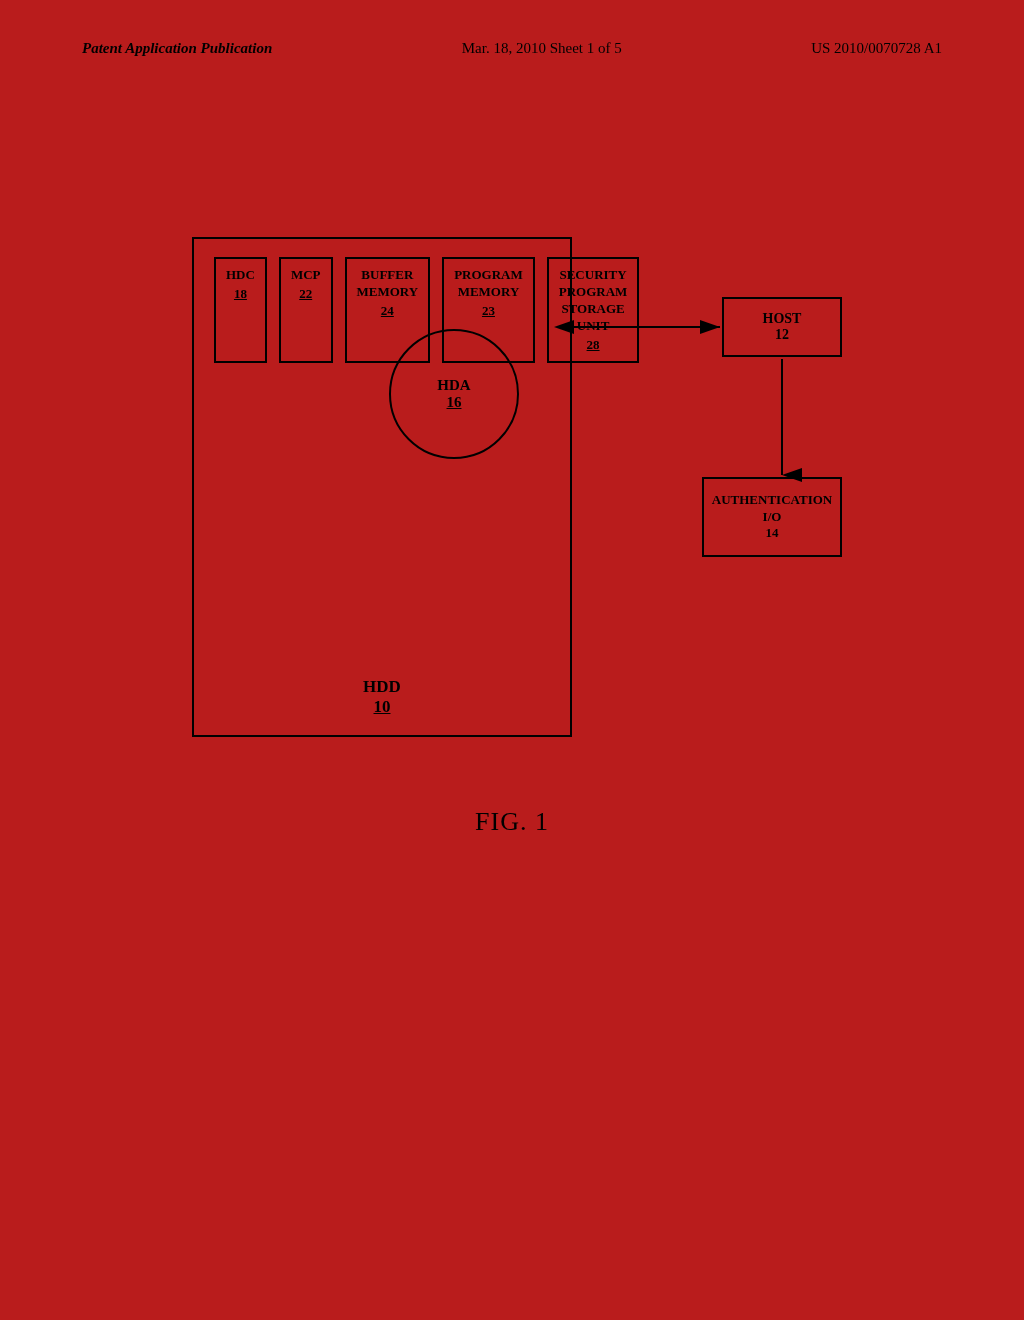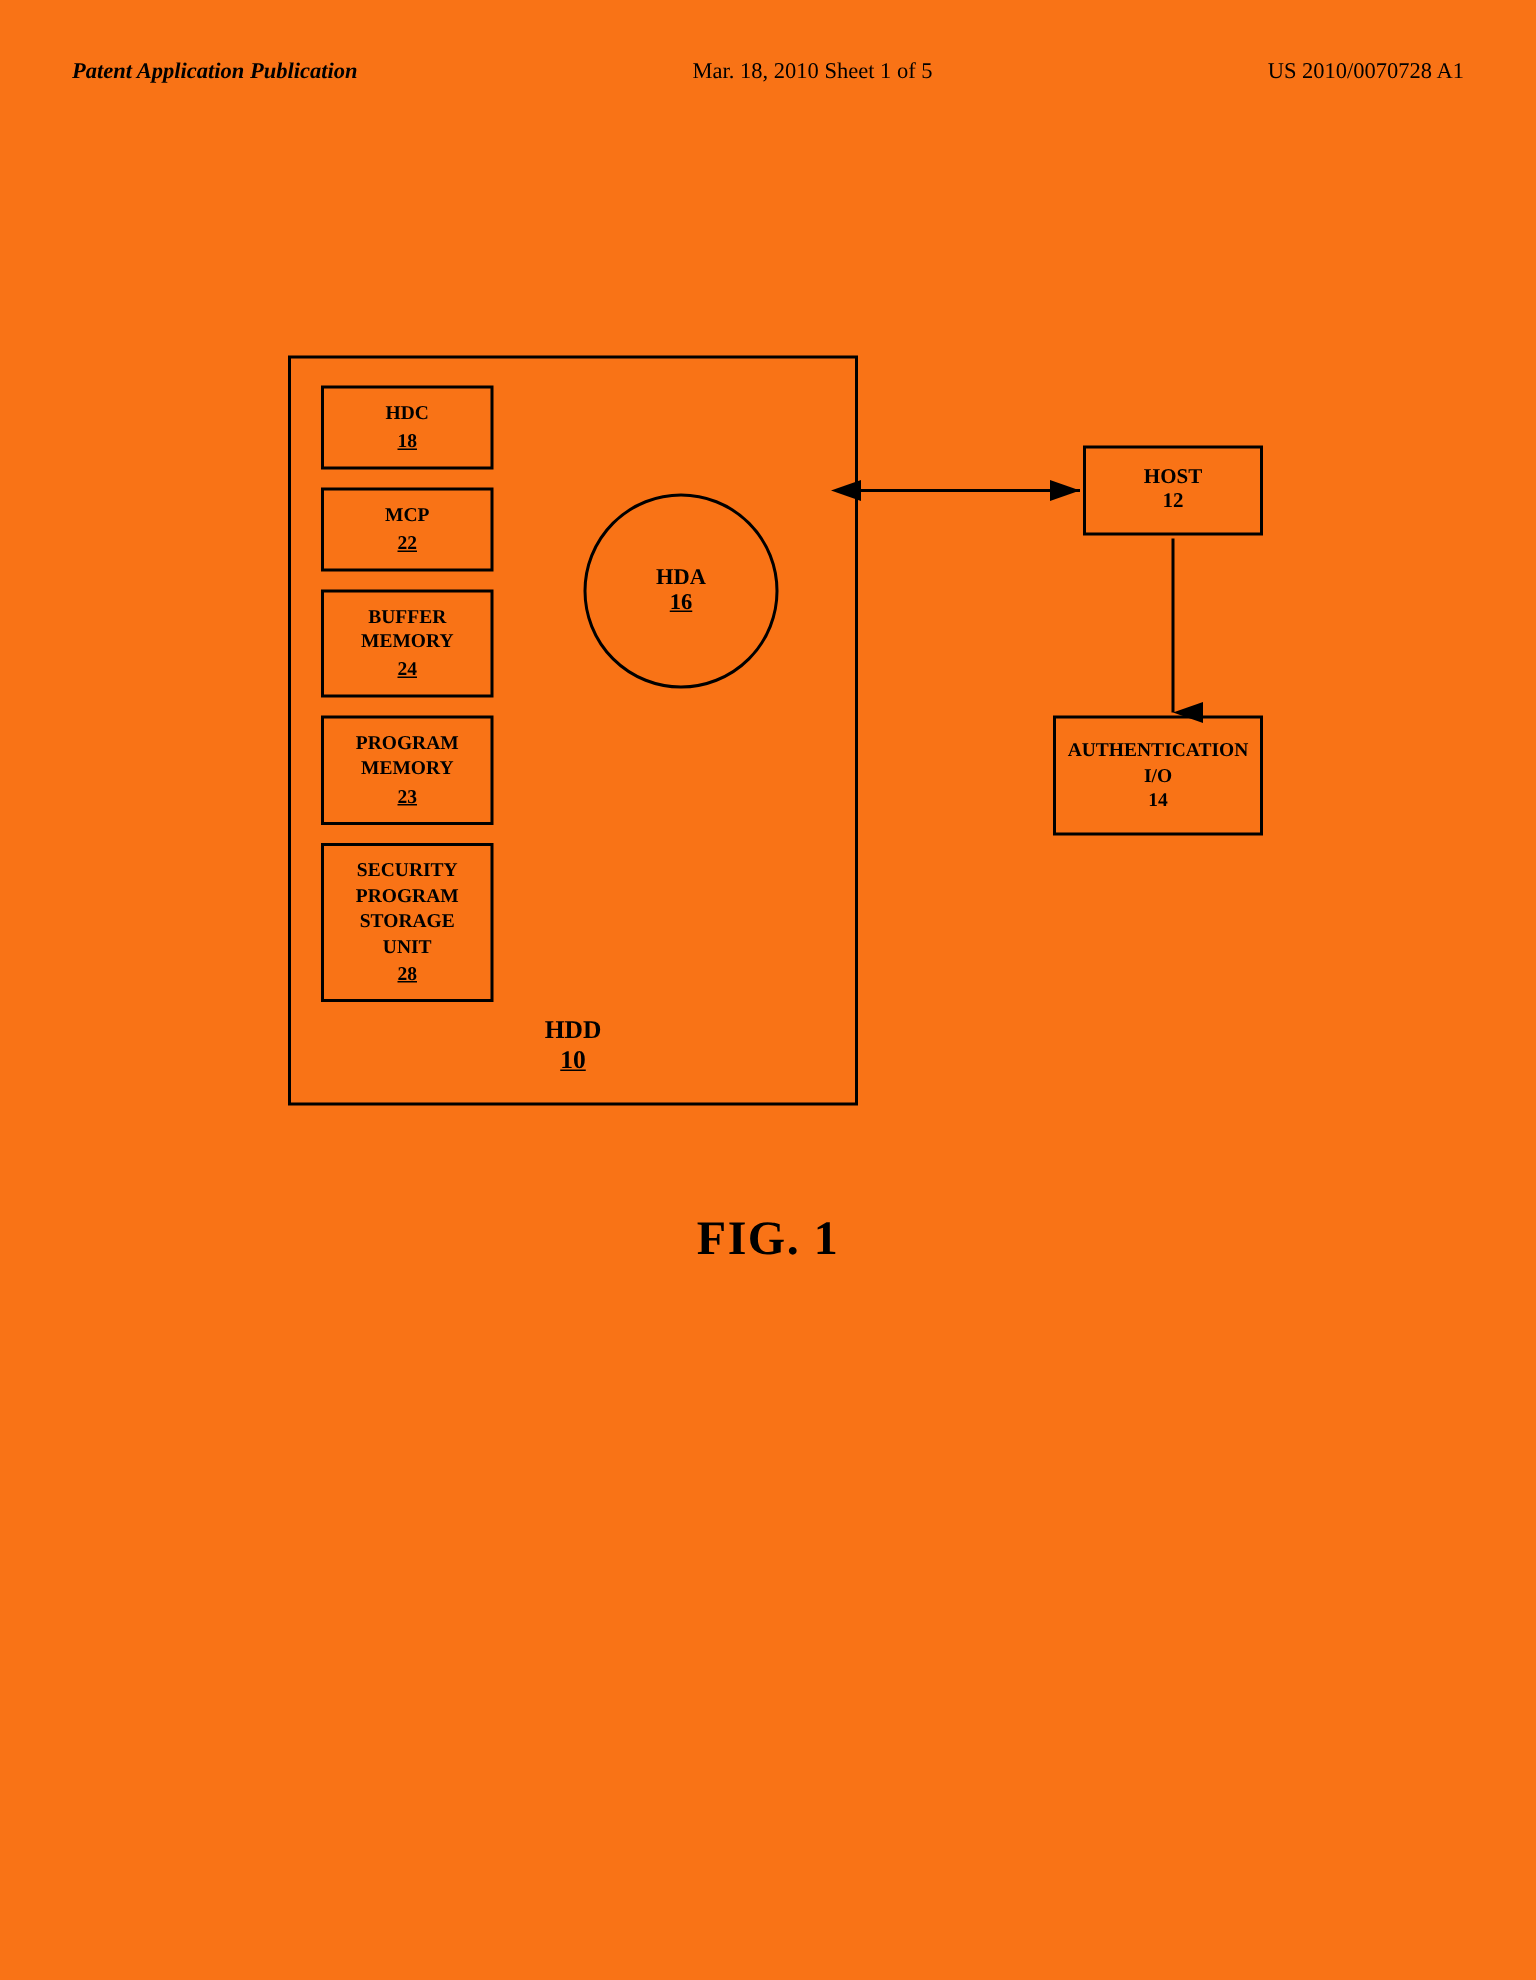--- a/index.html
+++ b/index.html
@@ -9,23 +9,23 @@
       font-family: 'Times New Roman', Times, serif;
       width: 1024px;
       min-height: 1320px;
       position: relative;
       overflow-x: hidden;
     }
 
     .page {
       width: 1024px;
       min-height: 1320px;
-      background: #f97316;
+      background: #b91c1c;
       position: relative;
-      padding: 40px 48px;
+      padding: 40px 82px;
     }
 
     
     .header {
       display: flex;
       justify-content: space-between;
       align-items: flex-start;
       margin-bottom: 10px;
       border-bottom: none;
     }
@@ -86,23 +86,23 @@
       display: block;
       text-align: center;
       text-decoration: underline;
     }
 
     
     .left-col {
       position: absolute;
       left: 20px;
       top: 18px;
-      width: 115px;
-      display: flex;
-      flex-direction: column;
+      width: 134px;
+      display: flex;
+      flex-direction: row;
       gap: 12px;
     }
 
     .component-box {
       border: 2px solid #000;
       padding: 8px 10px;
       text-align: center;
       font-size: 13px;
       font-weight: bold;
       line-height: 1.3;
@@ -196,22 +196,22 @@
       top: 0;
       left: 0;
       width: 100%;
       height: 100%;
       pointer-events: none;
     }
 
     
     .fig-caption {
       text-align: center;
-      font-size: 32px;
-      font-weight: bold;
+      font-size: 26px;
+      font-weight: normal;
       margin-top: 10px;
       letter-spacing: 1px;
     }
   </style>
 </head>
 <body>
 
 <div class="page">
 
   <div class="header">

